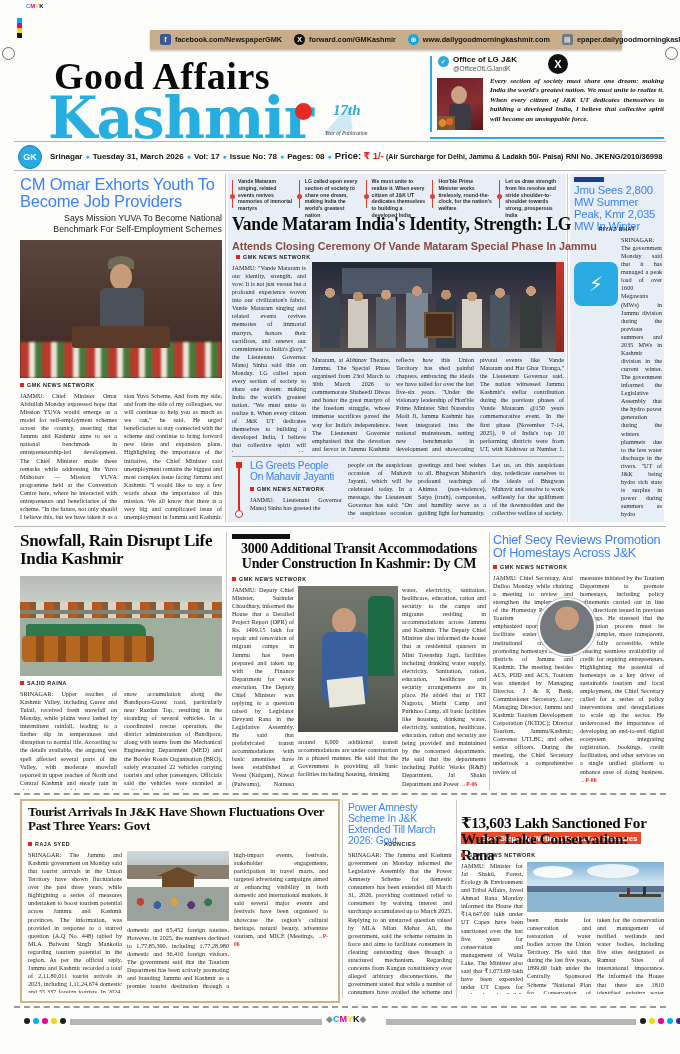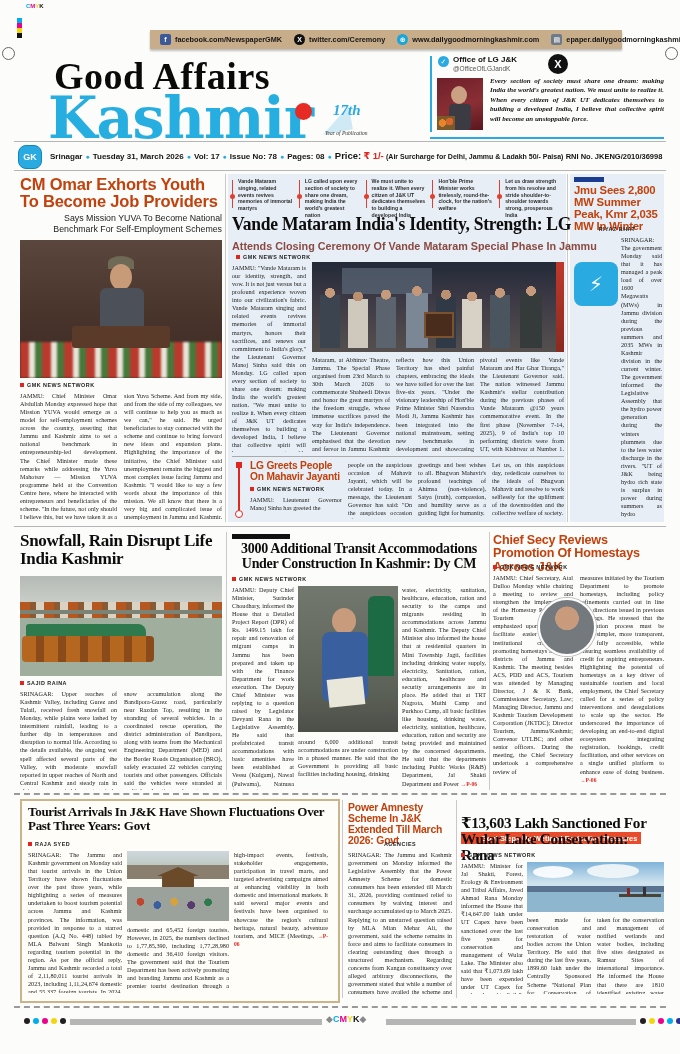--- a/index.html
+++ b/index.html
@@ -5,21 +5,21 @@
   html,body{margin:0;padding:0;}
   body{width:680px;height:1054px;position:relative;background:#fcfcfb;overflow:hidden;
        font-family:"Liberation Sans","DejaVu Sans",sans-serif;}
   .abs{position:absolute;}
   .serif{font-family:"Liberation Serif","DejaVu Serif",serif;}
   .sans{font-family:"Liberation Sans","DejaVu Sans",sans-serif;}
   .col{font-size:6.2px;line-height:1.3;text-align:justify;color:#1d1d1d;overflow:hidden;
        font-family:"Liberation Serif","DejaVu Serif",serif;}
   .h-serif{font-family:"Liberation Serif","DejaVu Serif",serif;font-weight:bold;color:#0d0d0d;
        line-height:1.05;letter-spacing:-0.3px;}
-  .h-sans{font-family:"Liberation Sans","DejaVu Sans",sans-serif;font-weight:700;color:#c2410c;
+  .h-sans{font-family:"Liberation Sans","DejaVu Sans",sans-serif;font-weight:400;color:#3b82f6;
        line-height:1.06;letter-spacing:-0.2px;}
   .byline{font-size:5.4px;font-weight:bold;letter-spacing:.5px;color:#222;display:flex;
        align-items:center;gap:3px;justify-content:center;font-family:"Liberation Sans",sans-serif;}
   .bl-sq{width:4px;height:4px;background:#e0271f;display:inline-block;flex:0 0 auto;}
   .jump{color:#e0271f;font-weight:bold;font-size:5.6px;}
   .vr{width:1px;background:#c9c9c9;}
   .hr-dash{border-top:2px dashed #9a9a9a;height:0;}
   .hr-thin{border-top:1px solid #b5b5b5;height:0;}
   .panel{background:#e7eef5;}
   .ph{overflow:hidden;}
@@ -62,21 +62,21 @@
 <div class="abs" style="left:2px;top:47px;width:11px;height:11px;border:1px solid #666;border-radius:50%;"></div>
 <div class="abs" style="left:665px;top:47px;width:11px;height:11px;border:1px solid #666;border-radius:50%;"></div>
 
 <div class="abs socialbar" style="left:150px;top:30px;width:452px;height:19px;">
   <div class="soc-item">
     <span class="soc-ic" style="background:#3b5998;border-radius:2px;">f</span>
     <span>facebook.com/NewspaperGMK</span>
   </div>
   <div class="soc-item">
     <span class="soc-ic round" style="background:#111;">X</span>
-    <span>twitter.com/Ceremony</span>
+    <span>forward.com/GMKashmir</span>
   </div>
   <div class="soc-item">
     <span class="soc-ic round" style="background:#1aa6da;">⊕</span>
     <span>www.dailygoodmorningkashmir.com</span>
   </div>
   <div class="soc-item">
     <span class="soc-ic" style="background:#6d7b86;border-radius:2px;">▤</span>
     <span>epaper.dailygoodmorningkashmir.com</span>
   </div>
 </div>
@@ -97,21 +97,21 @@
 <div class="abs x-logo" style="left:548px;top:54px;width:20px;height:20px;font-size:11px;">X</div>
 <div class="abs ph" style="left:437px;top:78px;width:46px;height:52px;background:linear-gradient(160deg,#6e1f2a 0%,#8a2f34 55%,#5a161e 100%);">
   <span class="pd" style="left:14px;top:8px;width:16px;height:18px;border-radius:50%;background:#caa183;"></span>
   <span class="pd" style="left:12px;top:26px;width:22px;height:26px;border-radius:4px;background:#3c3a42;"></span>
   <span class="pd" style="left:0;bottom:0;width:18px;height:14px;background:radial-gradient(circle 4px at 30% 50%,#e8842a 90%,transparent),radial-gradient(circle 4px at 70% 40%,#d8652a 90%,transparent),#7a5a2a;"></span>
 </div>
 <div class="abs serif" style="left:490px;top:77px;width:174px;height:58px;font-size:7px;font-weight:bold;font-style:italic;line-height:1.35;text-align:justify;color:#141414;overflow:hidden;">Every section of society must share one dream: making India the world's greatest nation. We must unite to realize it. When every citizen of J&amp;K UT dedicates themselves to building a developed India, I believe that collective spirit will become an unstoppable force.</div>
 <div class="abs" style="left:430px;top:137px;width:234px;height:2px;background:#29abe2;"></div>
 
 <div class="abs hr-thin" style="left:14px;top:141px;width:652px;"></div>
-<div class="abs gk-circle" style="left:18px;top:145px;width:22px;height:22px;font-size:9px;border-radius:8px;">GK</div>
+<div class="abs gk-circle" style="left:18px;top:145px;width:22px;height:22px;font-size:9px;">GK</div>
 <div class="abs" style="left:50px;top:150px;width:614px;font-size:8px;font-weight:bold;color:#141414;white-space:nowrap;">
   <span>Srinagar</span><span class="dl-sep">●</span><span>Tuesday 31, March 2026</span><span class="dl-sep">●</span><span>Vol: 17</span><span class="dl-sep">●</span><span>Issue No: 78</span><span class="dl-sep">●</span><span>Pages: 08</span><span class="dl-sep">●</span><span style="font-size:9.5px">Price:</span>&nbsp;<span style="color:#e0271f;font-size:9.5px;">₹ 1/-</span>&nbsp;<span style="font-weight:600;font-size:7px;">(Air Surcharge for Delhi, Jammu &amp; Ladakh 50/- Paisa)</span>&nbsp;<span style="font-size:7.5px;">RNI No. JKENG/2010/36998</span>
 </div>
 <div class="abs hr-thin" style="left:14px;top:170px;width:652px;"></div>
 
 <div class="abs panel" style="left:228px;top:174px;width:338px;height:348px;"></div>
 <div class="abs panel" style="left:570px;top:174px;width:94px;height:348px;"></div>
 <div class="abs vr" style="left:225px;top:174px;height:348px;"></div>
 <div class="abs vr" style="left:567px;top:174px;height:348px;"></div>
 

